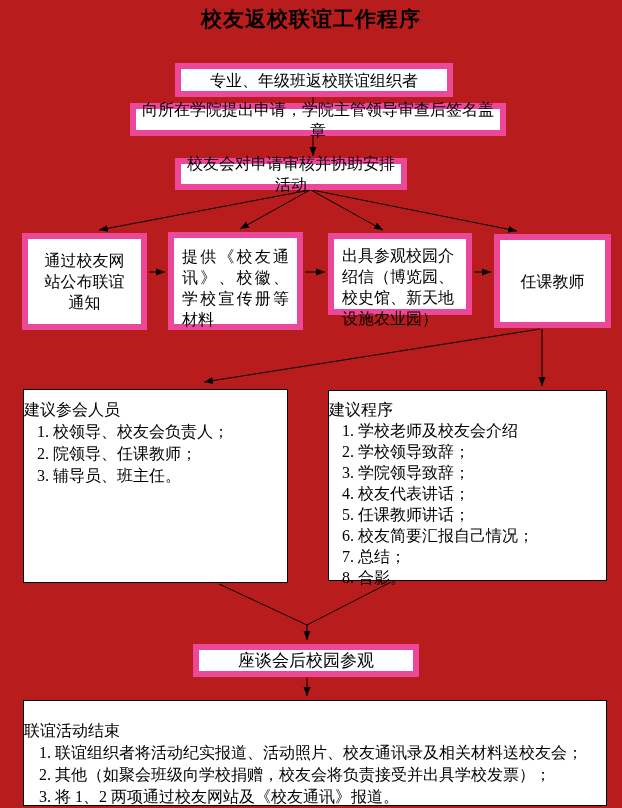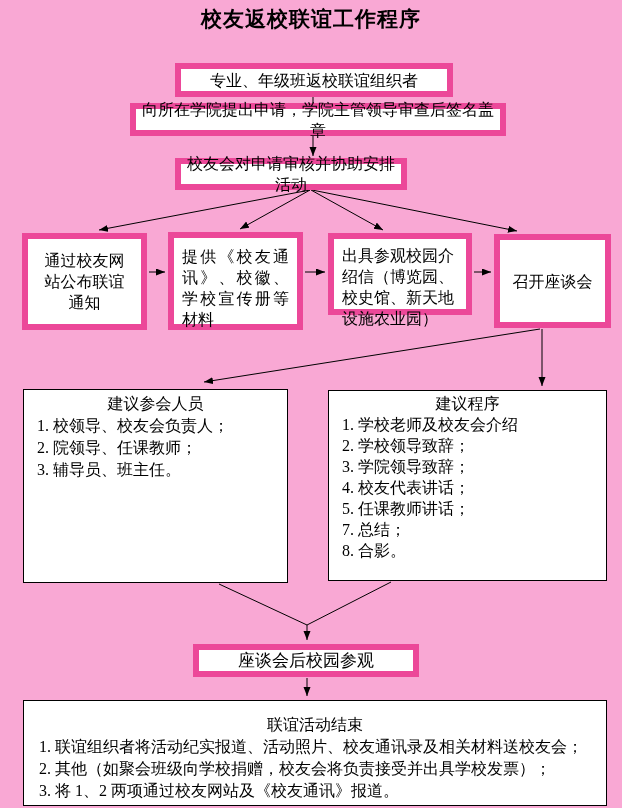--- a/index.html
+++ b/index.html
@@ -1,20 +1,20 @@
 <!DOCTYPE html>
 <html><head>
 <meta charset="utf-8">
 <style>
   html, body { margin: 0; padding: 0; background: #ffffff; }
   .page {
     position: relative;
     width: 622px;
     height: 808px;
-    background: #f9a8d4;
+    background: #b91c1c;
     color: #000000;
     font-family: "Liberation Serif", "DejaVu Serif", serif;
     overflow: hidden;
   }
   .page-title {
     position: absolute;
     top: 5px; left: 0; width: 622px;
     margin: 0;
     text-align: center;
     font-size: 21px;
@@ -58,21 +58,21 @@
     border: 1px solid #000000;
     background: #ffffff;
     z-index: 1;
     font-size: 16px;
     line-height: 22px;
   }
   .b-participants { left: 23px;  top: 389px; width: 265px; height: 194px; padding-top: 3px; }
   .b-agenda       { left: 328px; top: 390px; width: 279px; height: 191px; padding-top: 2px;
                     line-height: 21px; }
   .b-conclusion   { left: 23px;  top: 700px; width: 584px; height: 106px; padding-top: 13px; }
-  .panel-heading { text-align: center; font-size: 16px; }
+  .panel-heading { text-align: left; font-size: 16px; margin-top: 6px; }
   .panel-item { padding-left: 13px; white-space: pre-wrap; }
   .b-conclusion .panel-item { padding-left: 15px; }
 </style>
 </head>
 <body>
 
 <div class="page">
 
   <h1 class="page-title">校友返校联谊工作程序</h1>
 
@@ -104,36 +104,37 @@
   <div class="box center b-application">向所在学院提出申请，学院主管领导审查后签名盖章</div>
 
   <div class="box center b-review">校友会对申请审核并协助安排活动</div>
 
   <div class="box b-materials">提供《校友通讯》、校徽、学校宣传册等材料</div>
 
   <div class="box center b-notice">通过校友网站公布联谊通知</div>
 
   <div class="box b-letter">出具参观校园介绍信（博览园、校史馆、新天地设施农业园）</div>
 
-  <div class="box center b-symposium">召开座谈会</div>
+  <div class="box center b-symposium">任课教师</div>
 
   <div class="panel b-participants">
     <div class="panel-heading">建议参会人员</div>
     <div class="panel-item">1. 校领导、校友会负责人；</div>
     <div class="panel-item">2. 院领导、任课教师；</div>
     <div class="panel-item">3. 辅导员、班主任。</div>
   </div>
 
   <div class="panel b-agenda">
     <div class="panel-heading">建议程序</div>
     <div class="panel-item">1. 学校老师及校友会介绍</div>
     <div class="panel-item">2. 学校领导致辞；</div>
     <div class="panel-item">3. 学院领导致辞；</div>
     <div class="panel-item">4. 校友代表讲话；</div>
     <div class="panel-item">5. 任课教师讲话；</div>
+    <div class="panel-item">6. 校友简要汇报自己情况；</div>
     <div class="panel-item">7. 总结；</div>
     <div class="panel-item">8. 合影。</div>
   </div>
 
   <div class="box center b-tour">座谈会后校园参观</div>
 
   <div class="panel b-conclusion">
     <div class="panel-heading">联谊活动结束</div>
     <div class="panel-item">1. 联谊组织者将活动纪实报道、活动照片、校友通讯录及相关材料送校友会；</div>
     <div class="panel-item">2. 其他（如聚会班级向学校捐赠，校友会将负责接受并出具学校发票）；</div>

